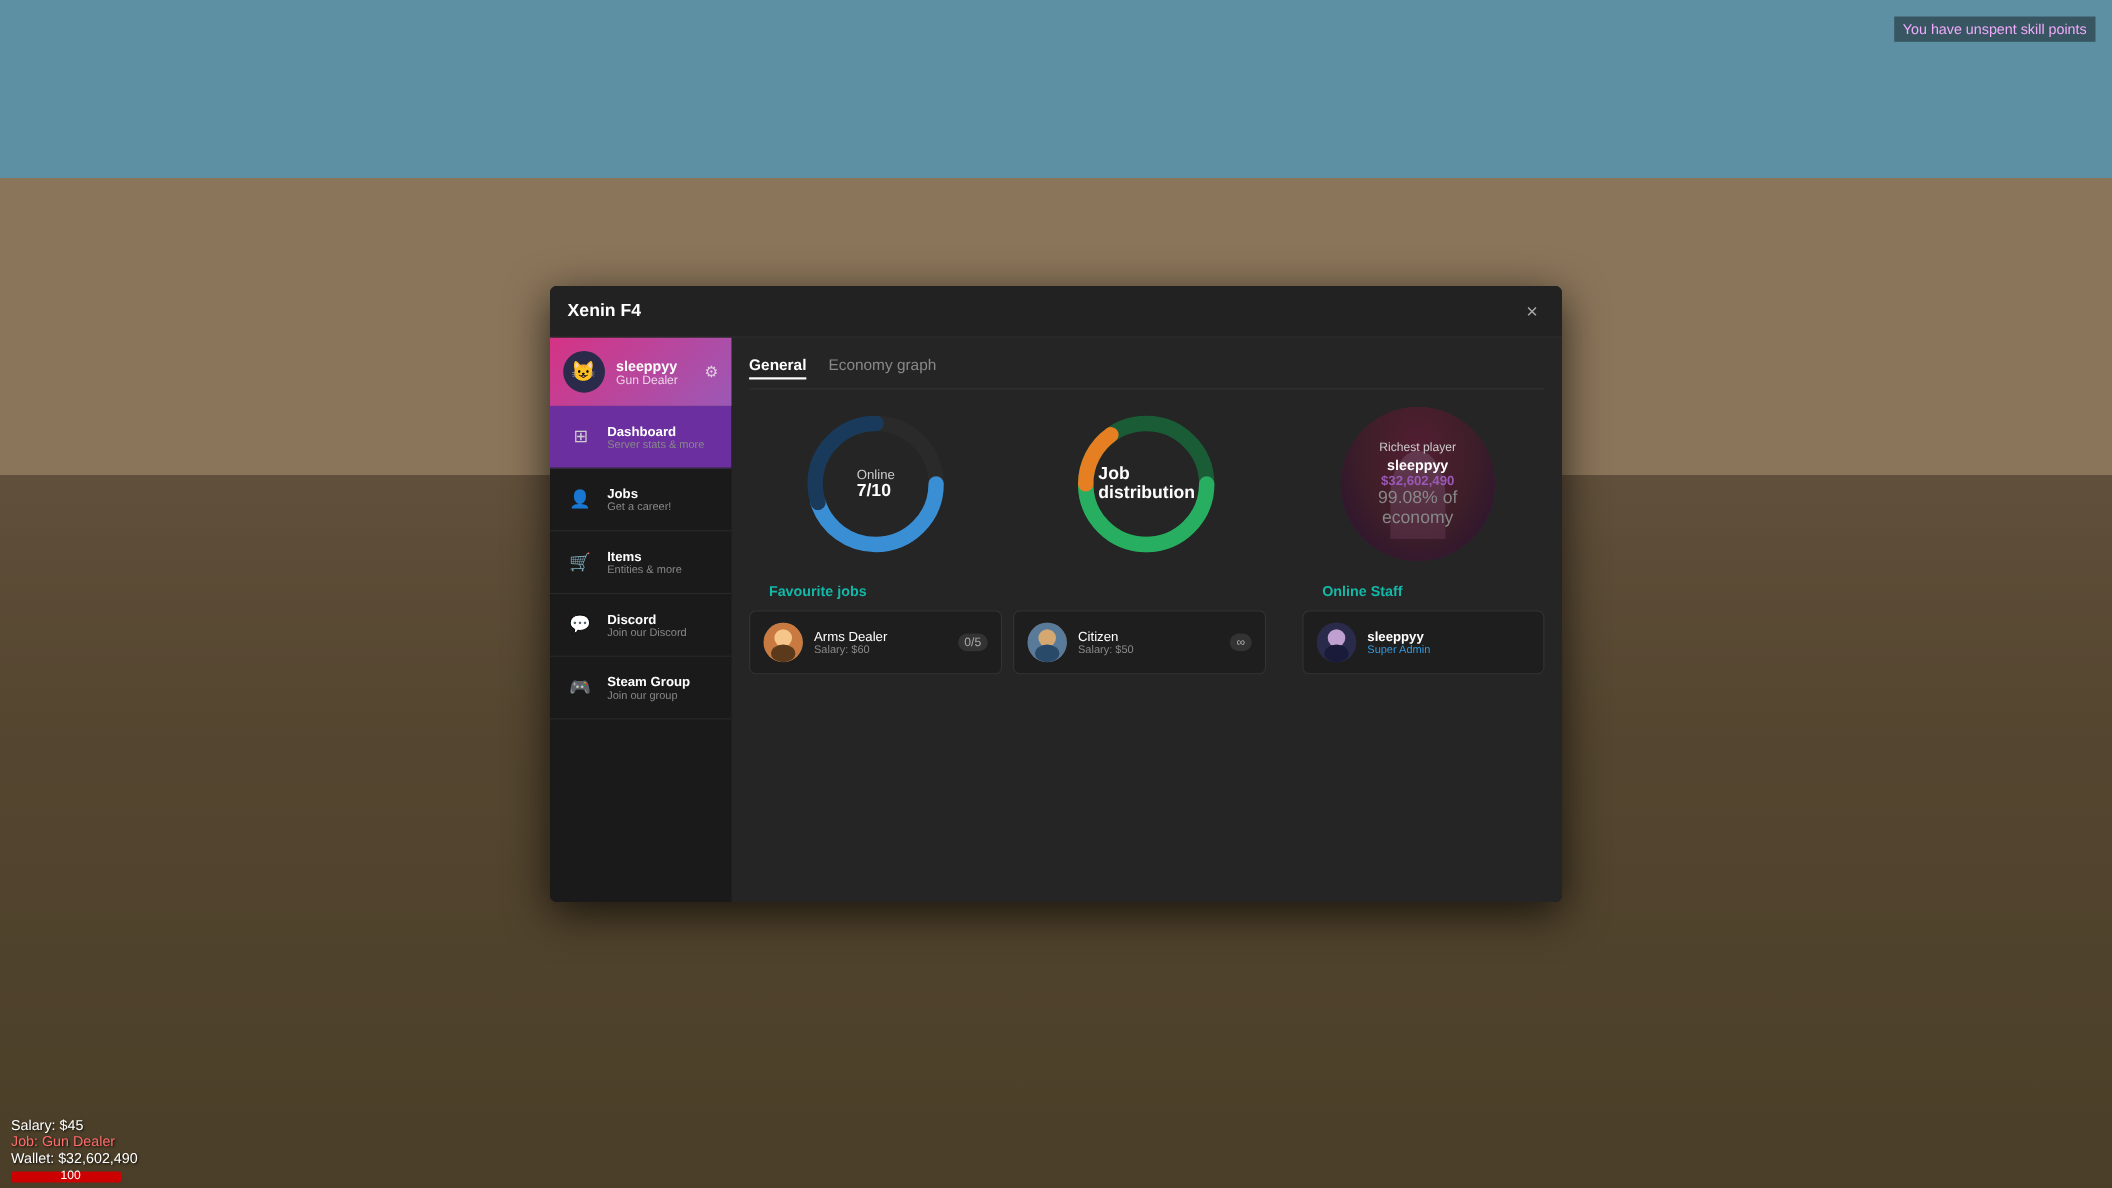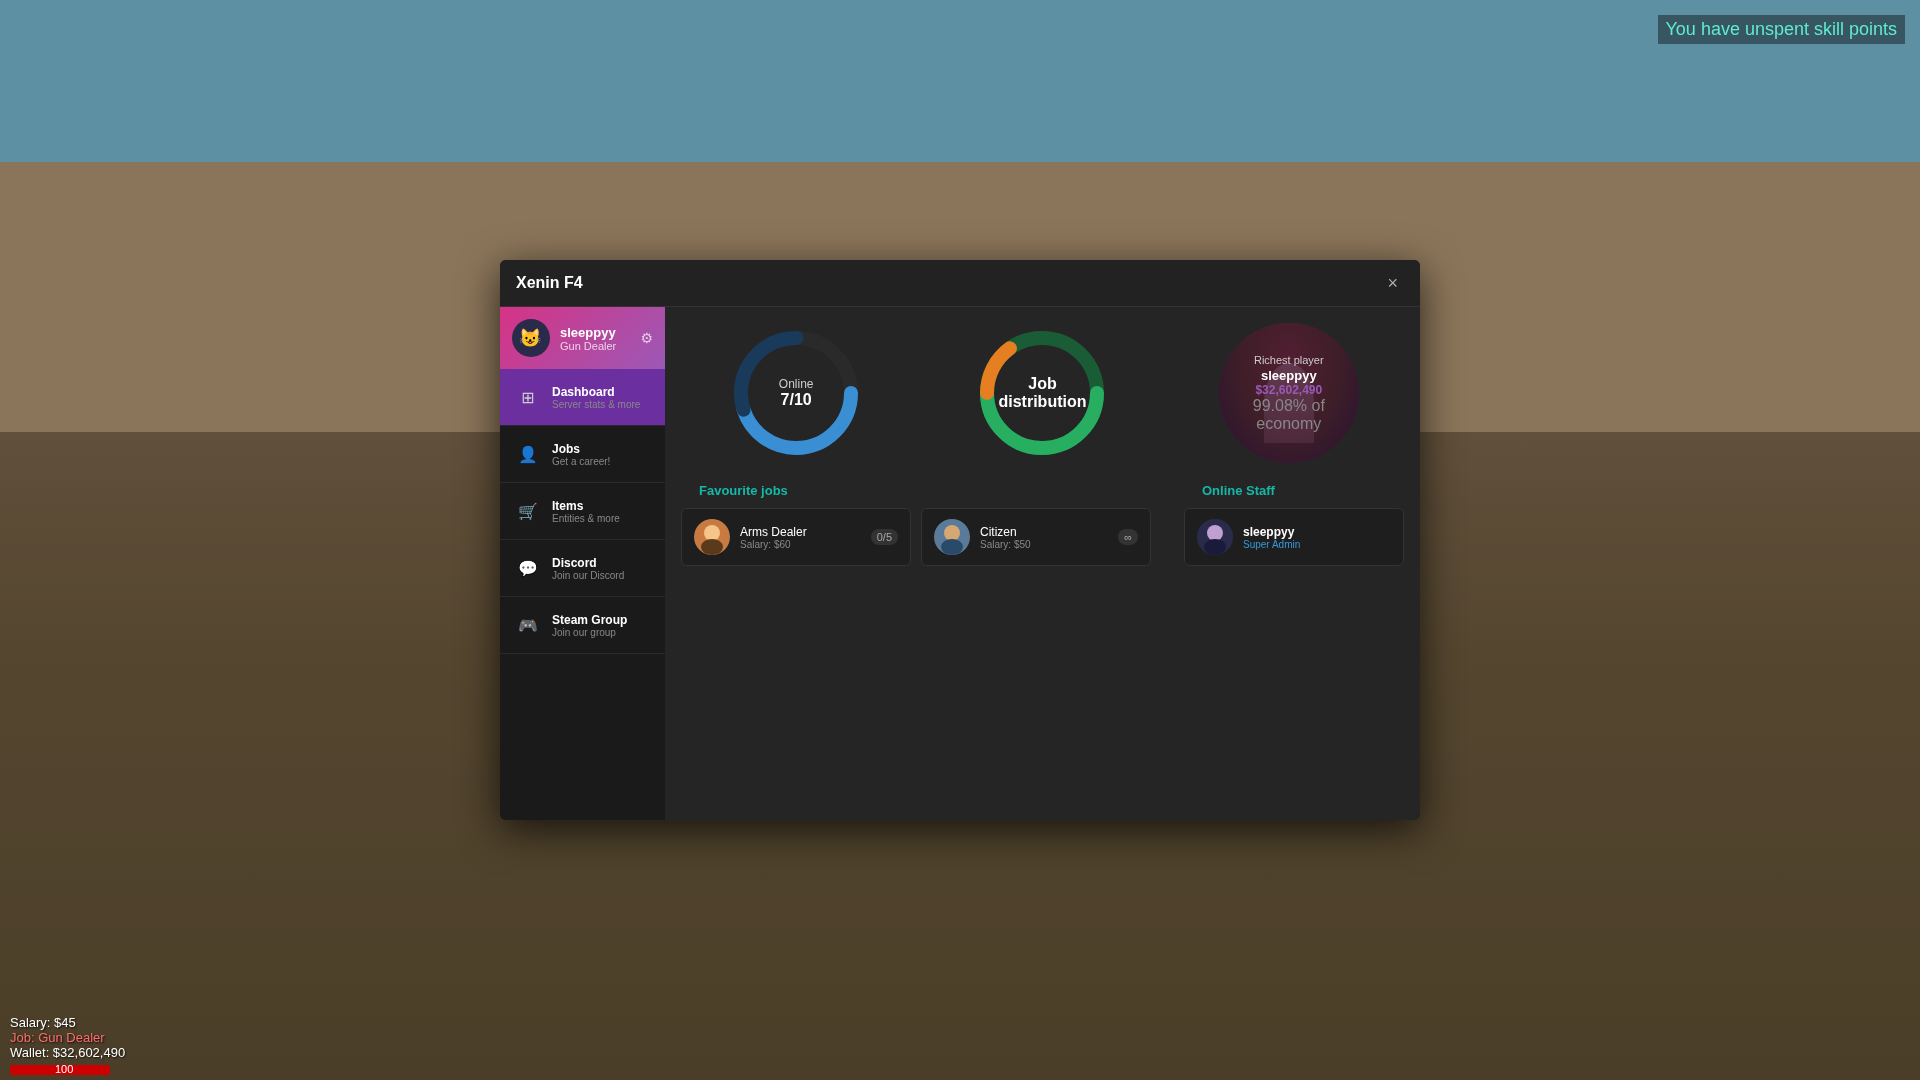--- a/index.html
+++ b/index.html
@@ -24,22 +24,22 @@
       position: absolute;
       top: 0; left: 0; right: 0; bottom: 0;
       background: rgba(0,0,0,0.3);
     }
 
     
     .hud-top-right {
       position: absolute;
       top: 15px;
       right: 15px;
-      color: #5eead4;
-      font-size: 18px;
+      color: #f0abfc;
+      font-size: 13px;
       background: rgba(0,0,0,0.4);
       padding: 4px 8px;
       z-index: 10;
     }
 
     .hud-bottom-left {
       position: absolute;
       bottom: 20px;
       left: 10px;
       color: #fff;
@@ -263,21 +263,21 @@
       width: 140px;
       height: 140px;
       position: relative;
     }
 
     .circle-label {
       position: absolute;
       top: 50%;
       left: 50%;
       transform: translate(-50%, -50%);
-      text-align: center;
+      text-align: left;
       pointer-events: none;
     }
 
     .circle-label-title {
       color: #ccc;
       font-size: 12px;
     }
 
     .circle-label-value {
       color: #fff;
@@ -514,20 +514,24 @@
           <div class="nav-text-group">
             <div class="nav-label">Steam Group</div>
             <div class="nav-sublabel">Join our group</div>
           </div>
         </div>
 
       </div>
 
       <div class="main-content">
 
+        <div class="tab-header">
+          <span class="tab active">General</span>
+          <span class="tab inactive">Economy graph</span>
+        </div>
 
         <div class="stats-row">
 
           <div class="stat-circle-container">
             <div class="circle-chart">
               <svg viewBox="0 0 140 140" width="140" height="140">
                 <circle cx="70" cy="70" r="55" fill="none" stroke="#2a2a2a" stroke-width="14"></circle>
 
                 <circle cx="70" cy="70" r="55" fill="none" stroke="#3a8fd4" stroke-width="14" stroke-dasharray="241.9 345.6" stroke-dashoffset="86.4" stroke-linecap="round"></circle>
 

